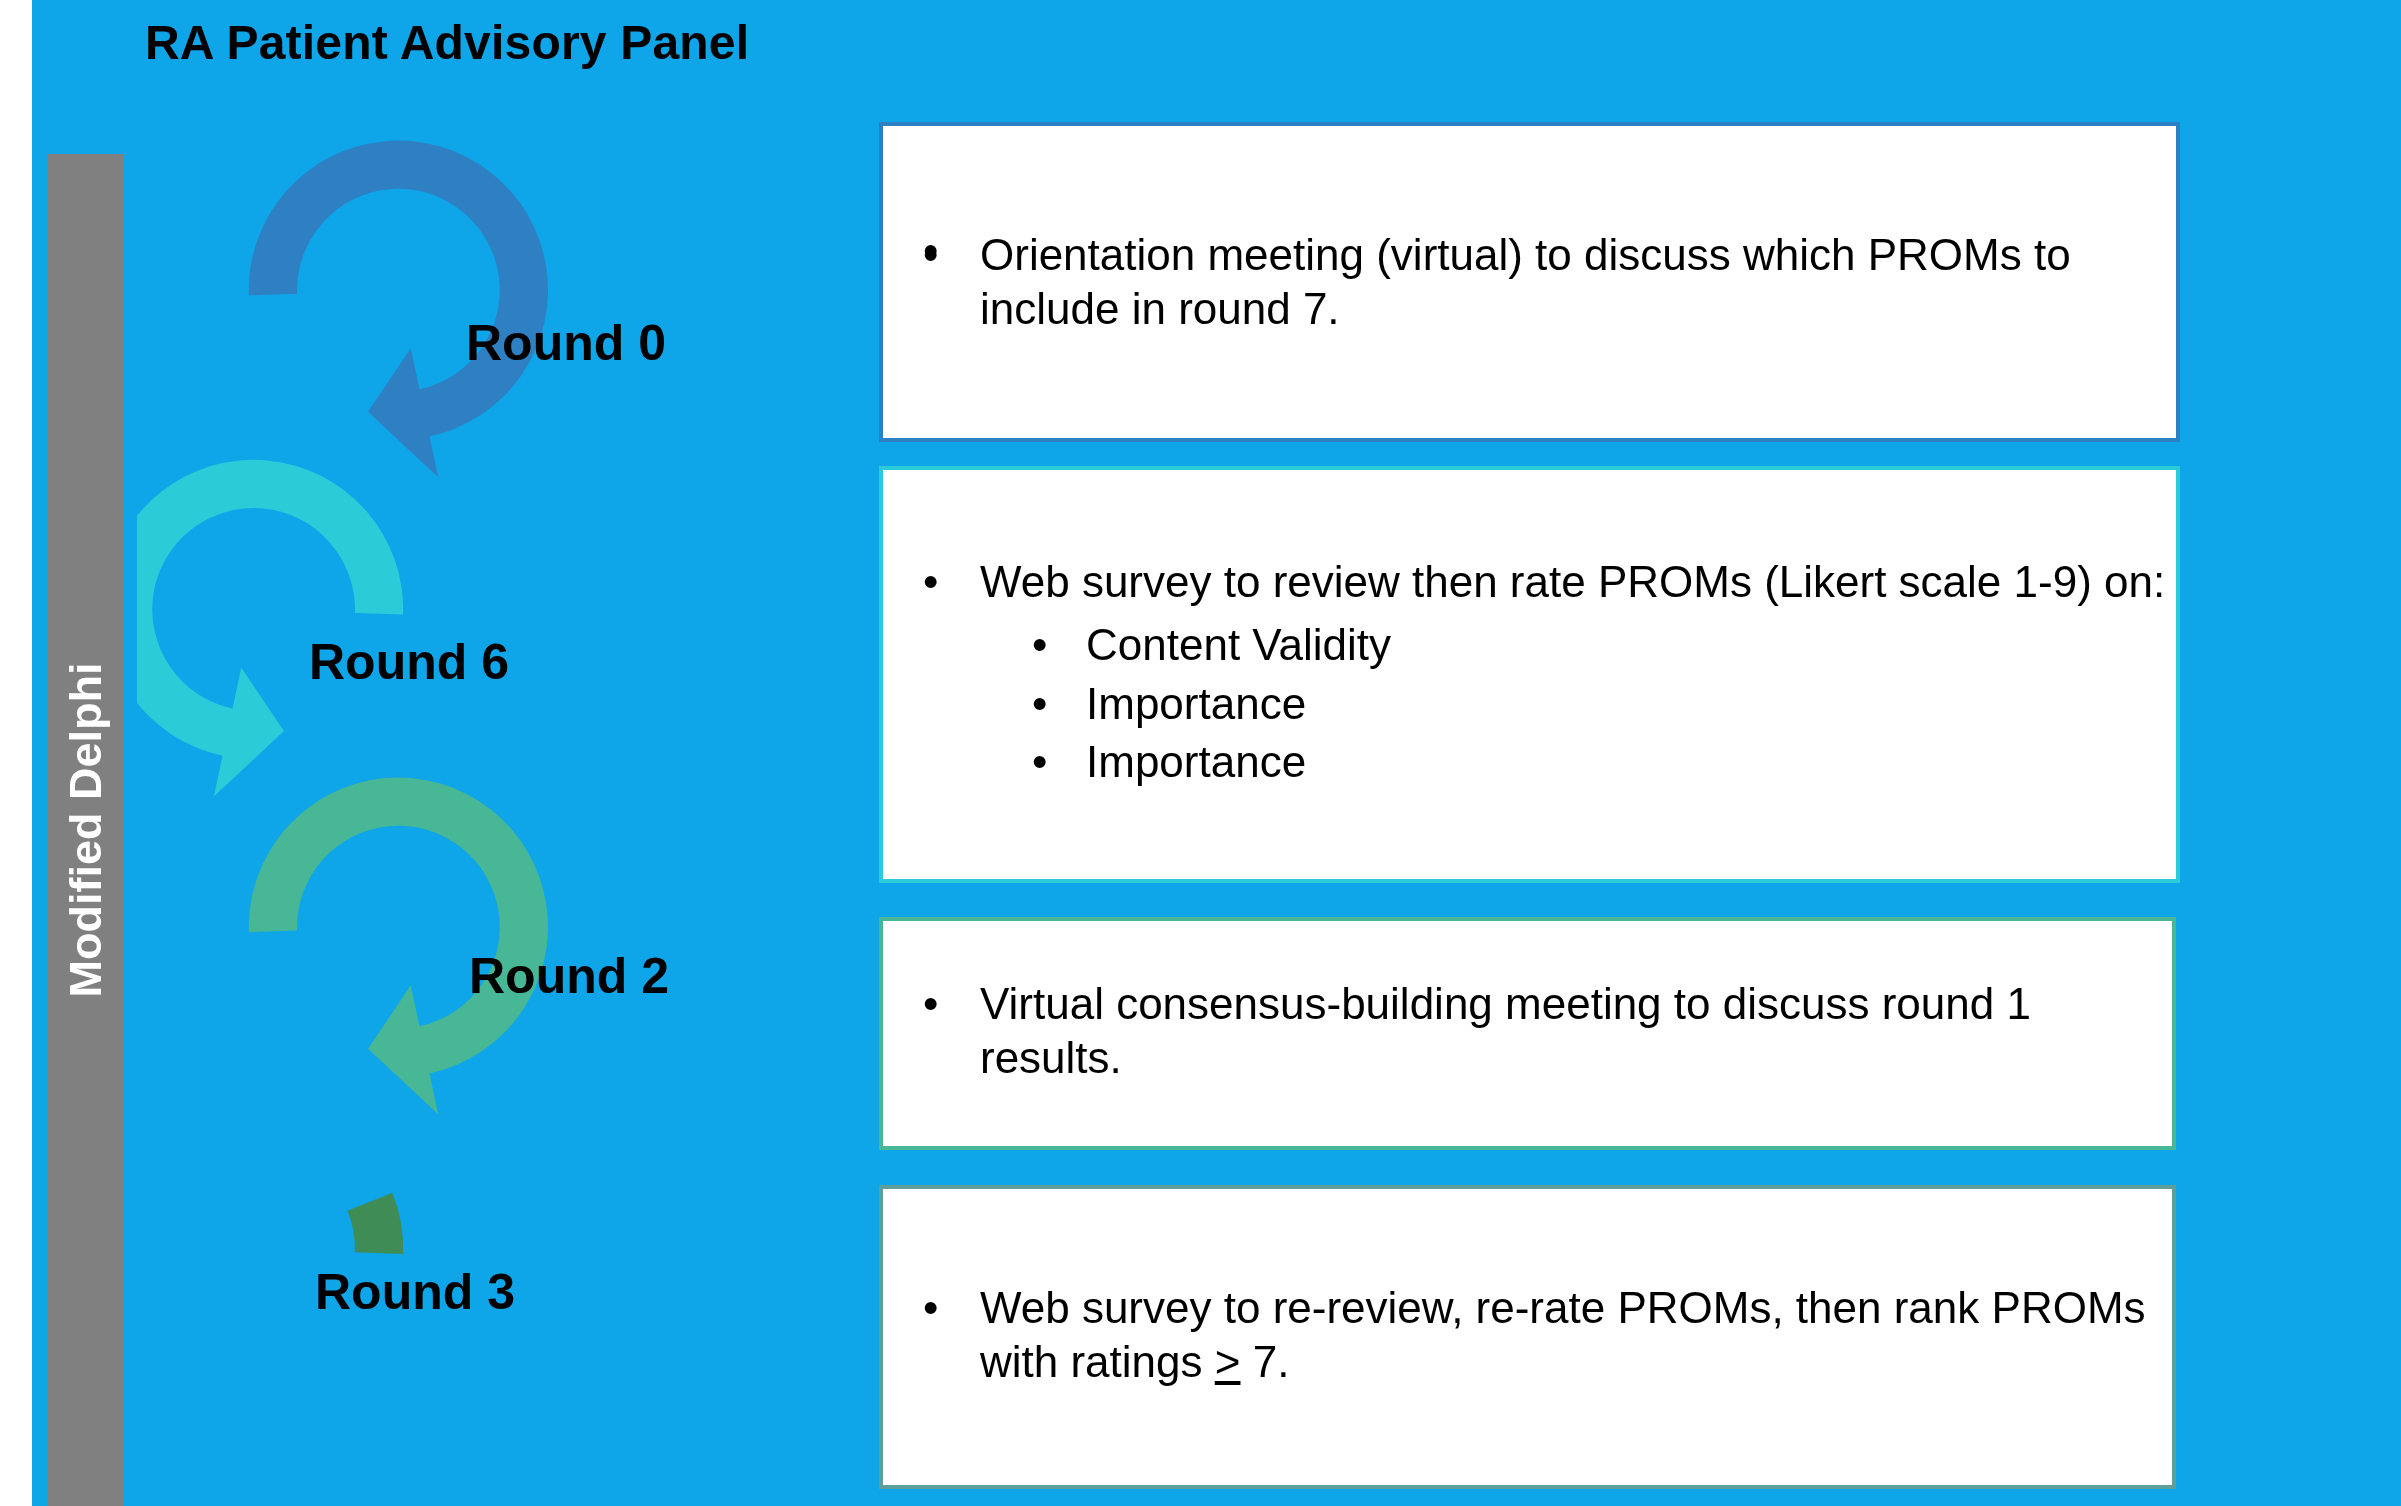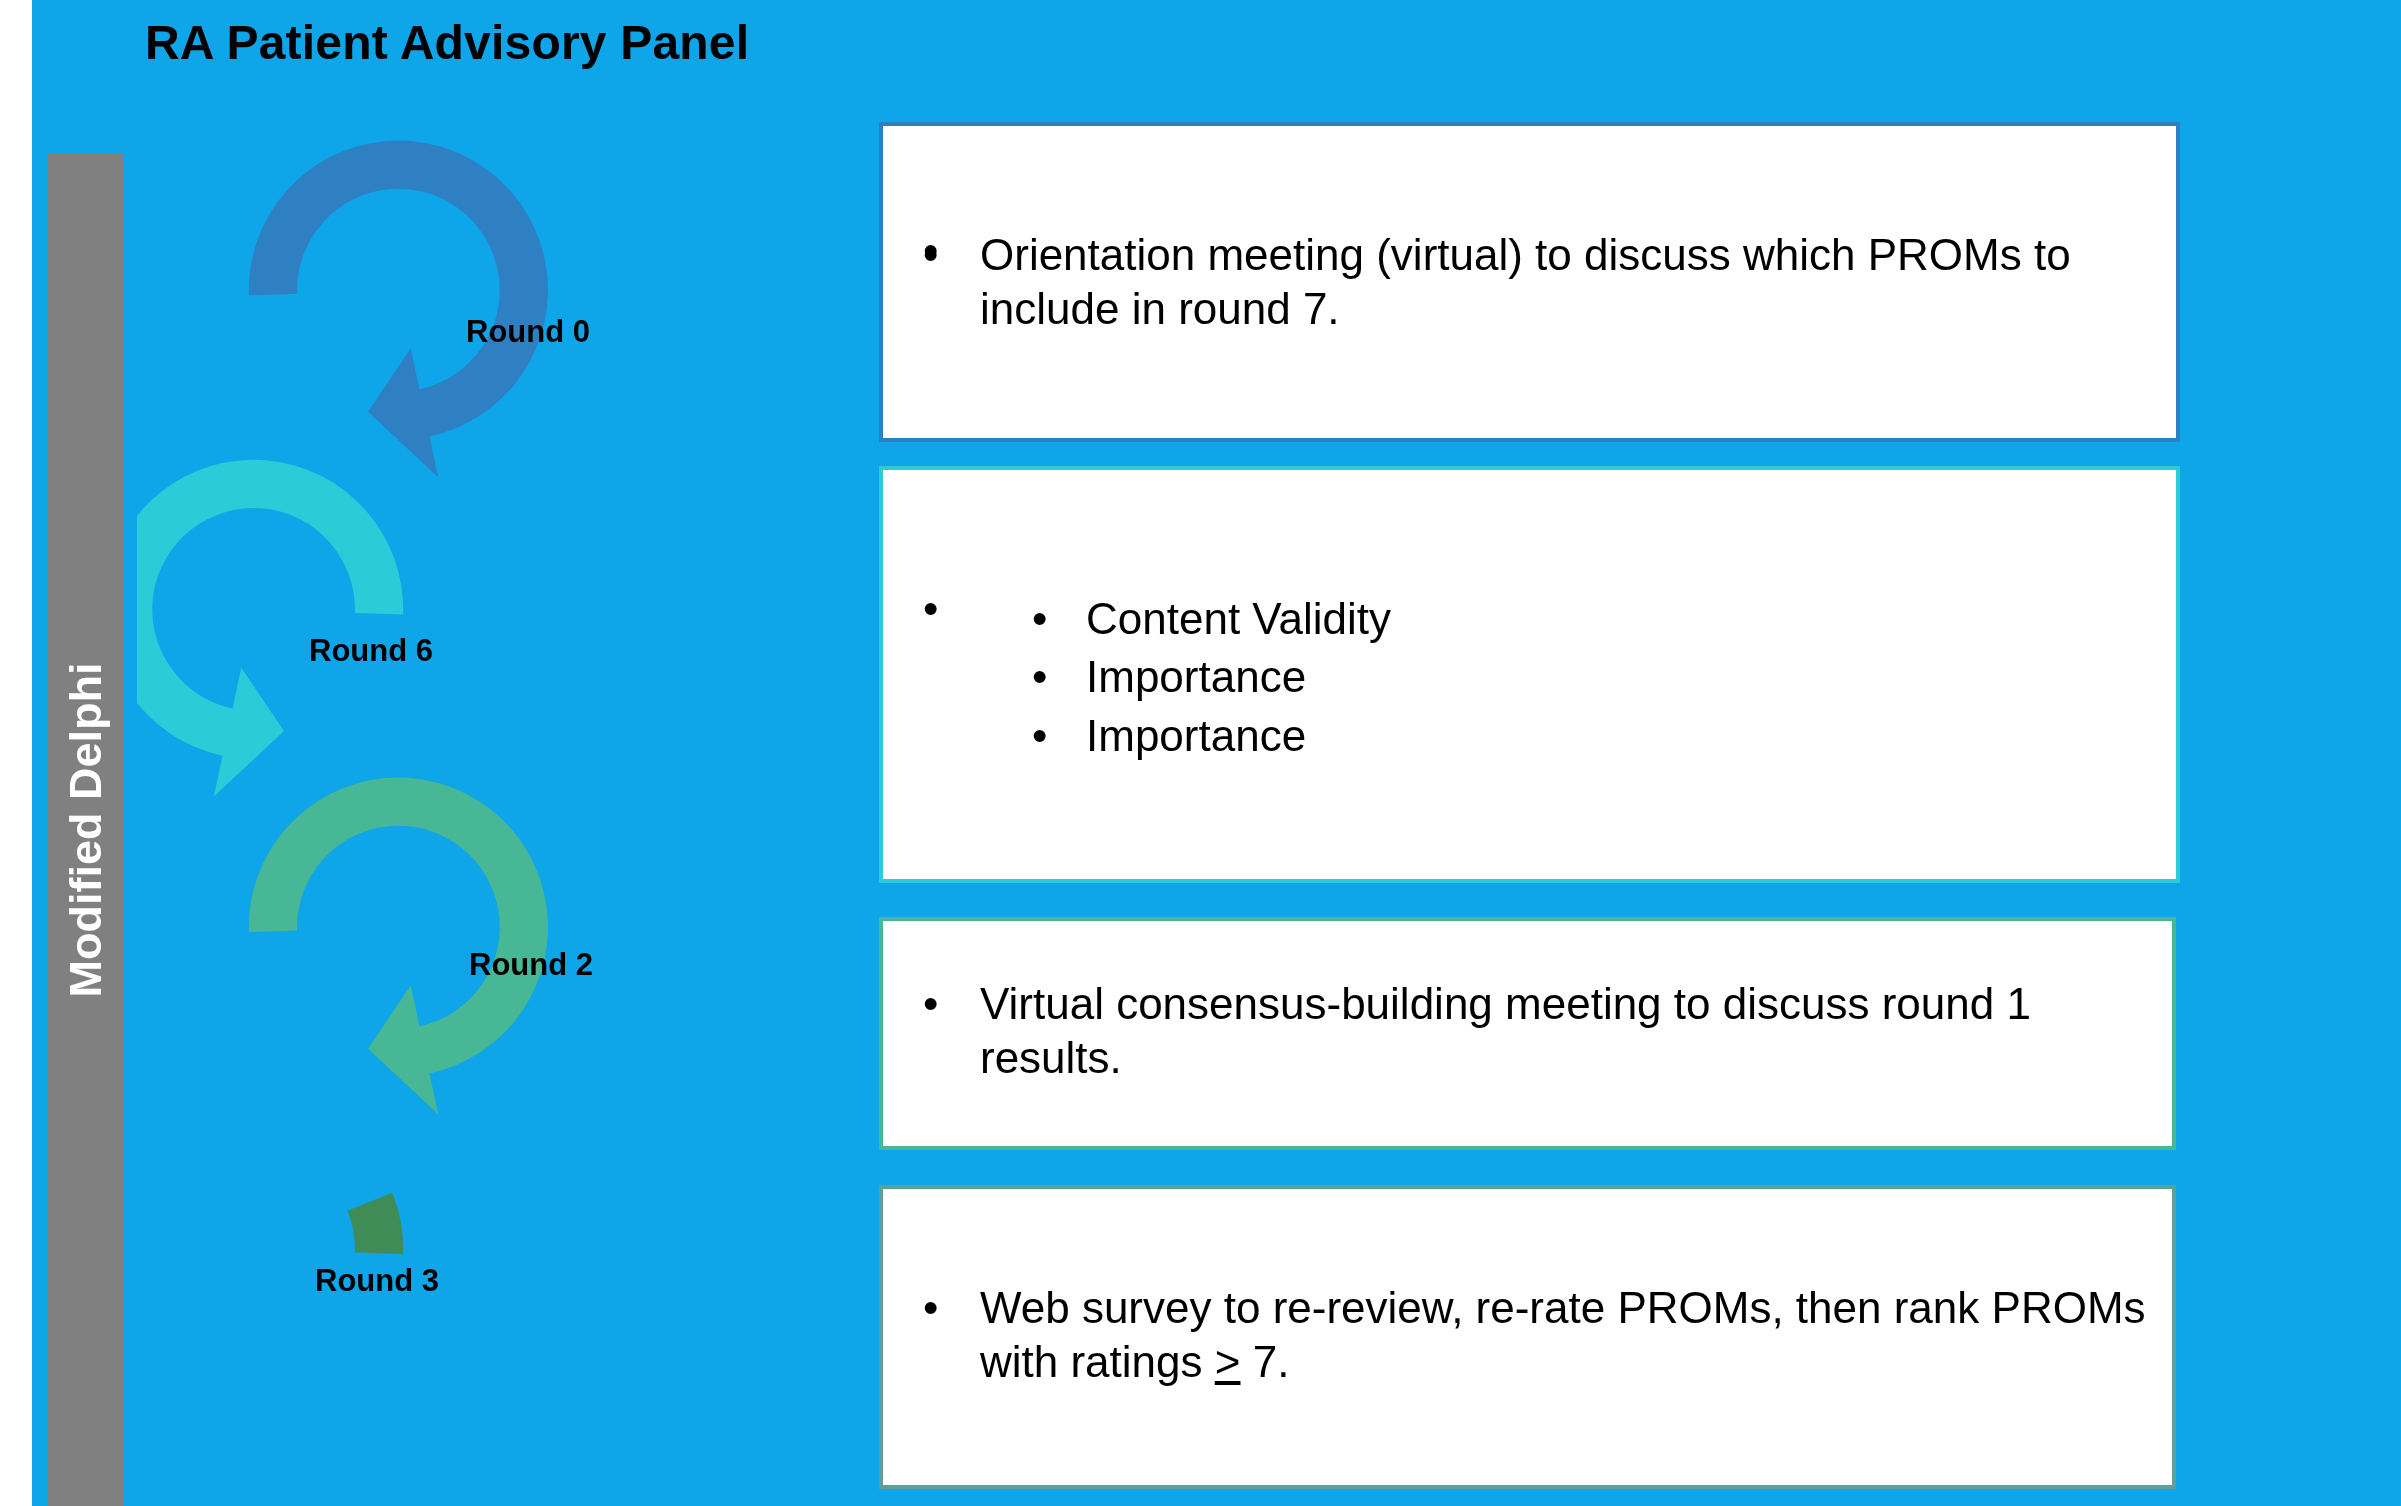--- a/index.html
+++ b/index.html
@@ -59,21 +59,21 @@
     position: absolute;
     left: 105px;
     top: 97px;
     width: 756px;
     height: 1410px;
   }
 
   
   .round-label {
     position: absolute;
-    font-size: 31px;
+    font-size: 50px;
     font-weight: bold;
     color: #000000;
     white-space: nowrap;
   }
   #round-label-0 { left: 434px; top: 314px; }
   #round-label-1 { left: 277px; top: 633px; }
   #round-label-2 { left: 437px; top: 947px; }
   #round-label-3 { left: 283px; top: 1263px; }
 
   
@@ -177,20 +177,21 @@
         <span class="bullet-dot">•</span>
         <span>Orientation meeting (virtual) to discuss which PROMs to include in round 7.</span>
       </li>
     </ul>
   </div>
 
   <div class="detail-box" id="detail-box-1">
     <ul>
       <li class="bullet-l1">
         <span class="bullet-dot">•</span>
+        <span>Web survey to review then rate PROMs (Likert scale 1-9) on:</span>
       </li>
       <li class="bullet-l2 sub-list">
         <span class="bullet-dot">•</span>
         <span>Content Validity</span>
       </li>
       <li class="bullet-l2">
         <span class="bullet-dot">•</span>
         <span>Importance</span>
       </li>
       <li class="bullet-l2">

